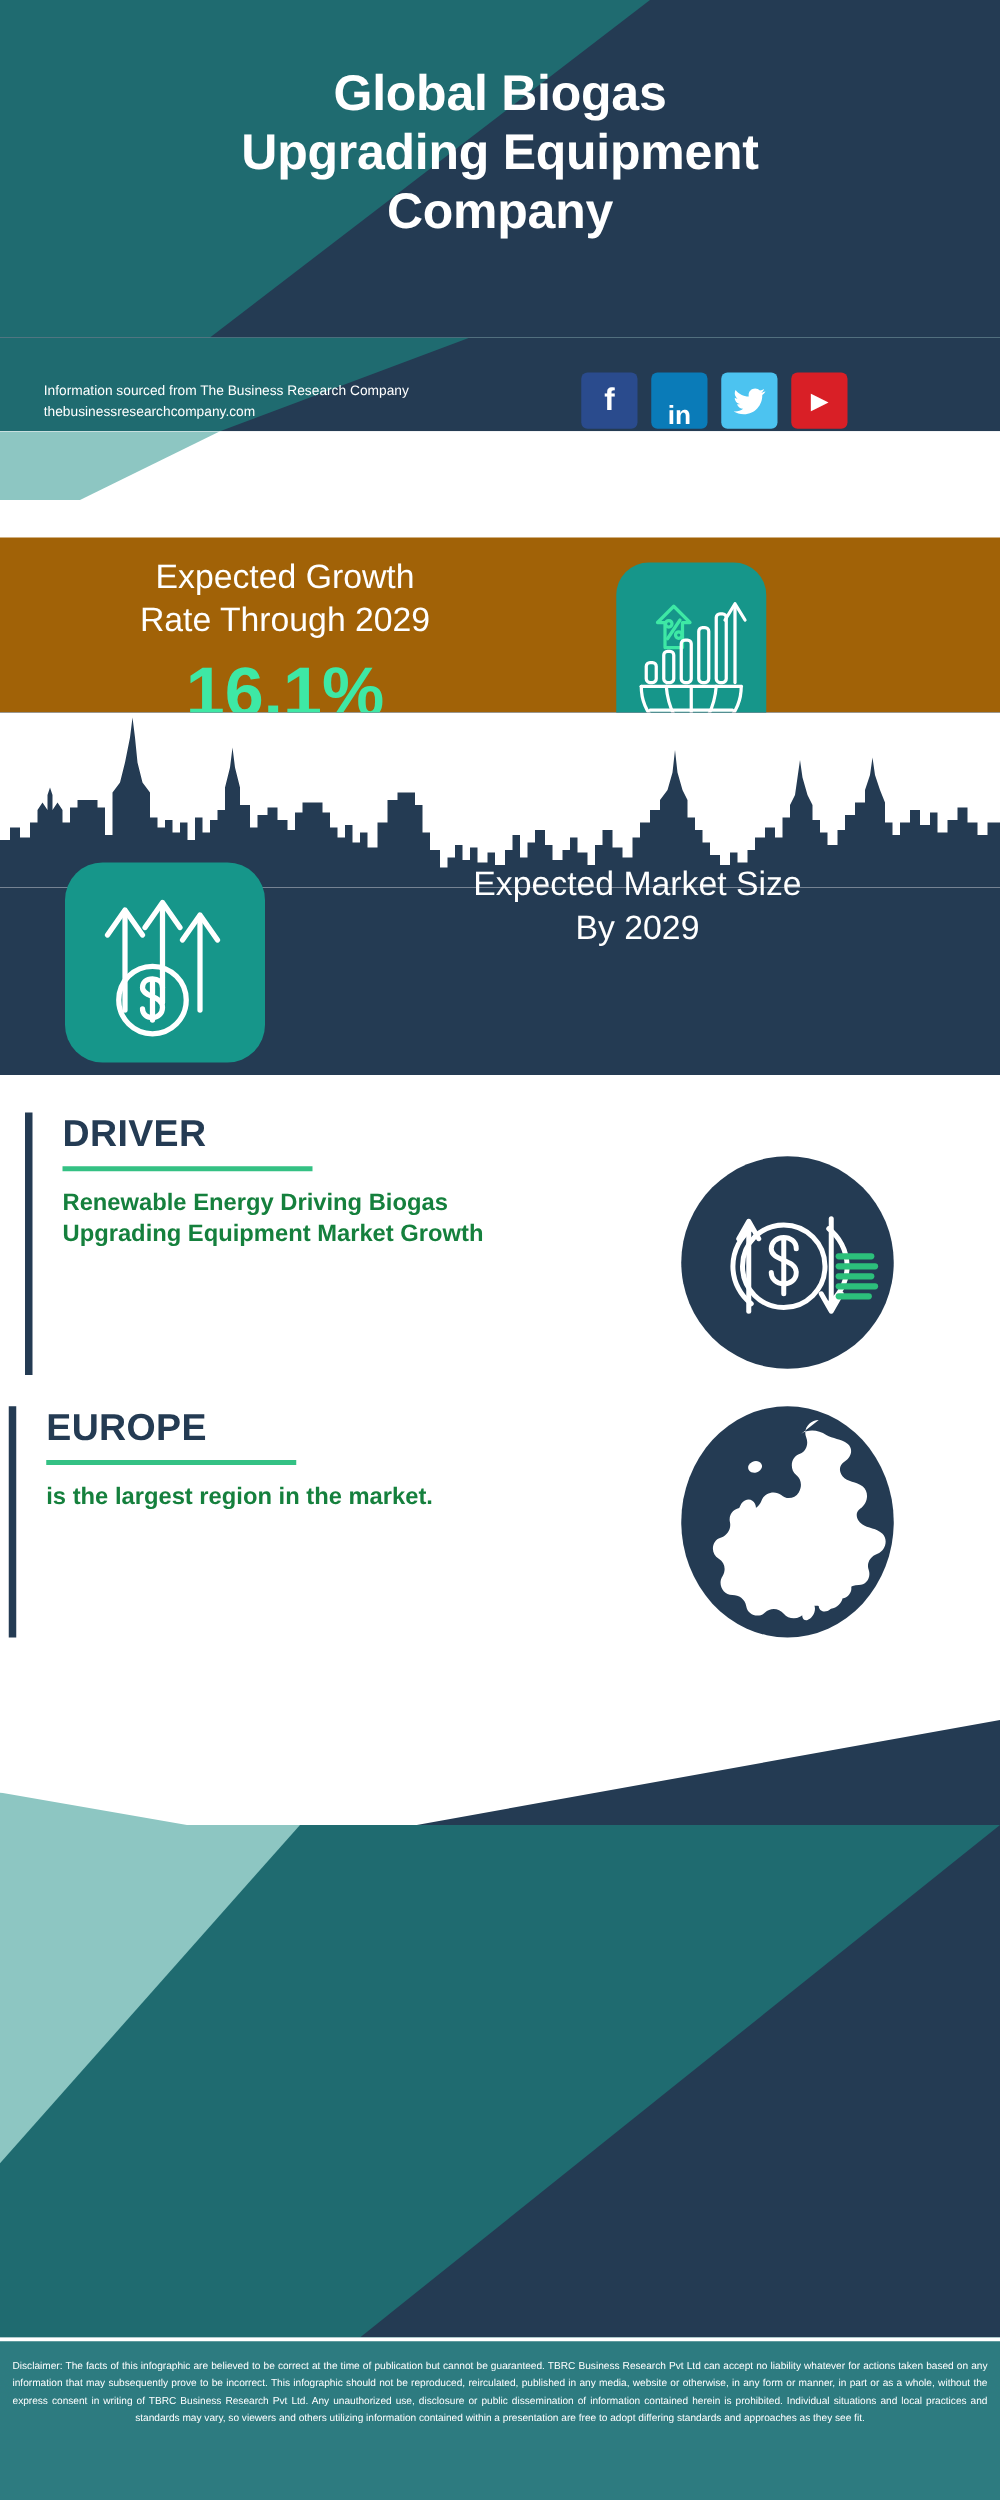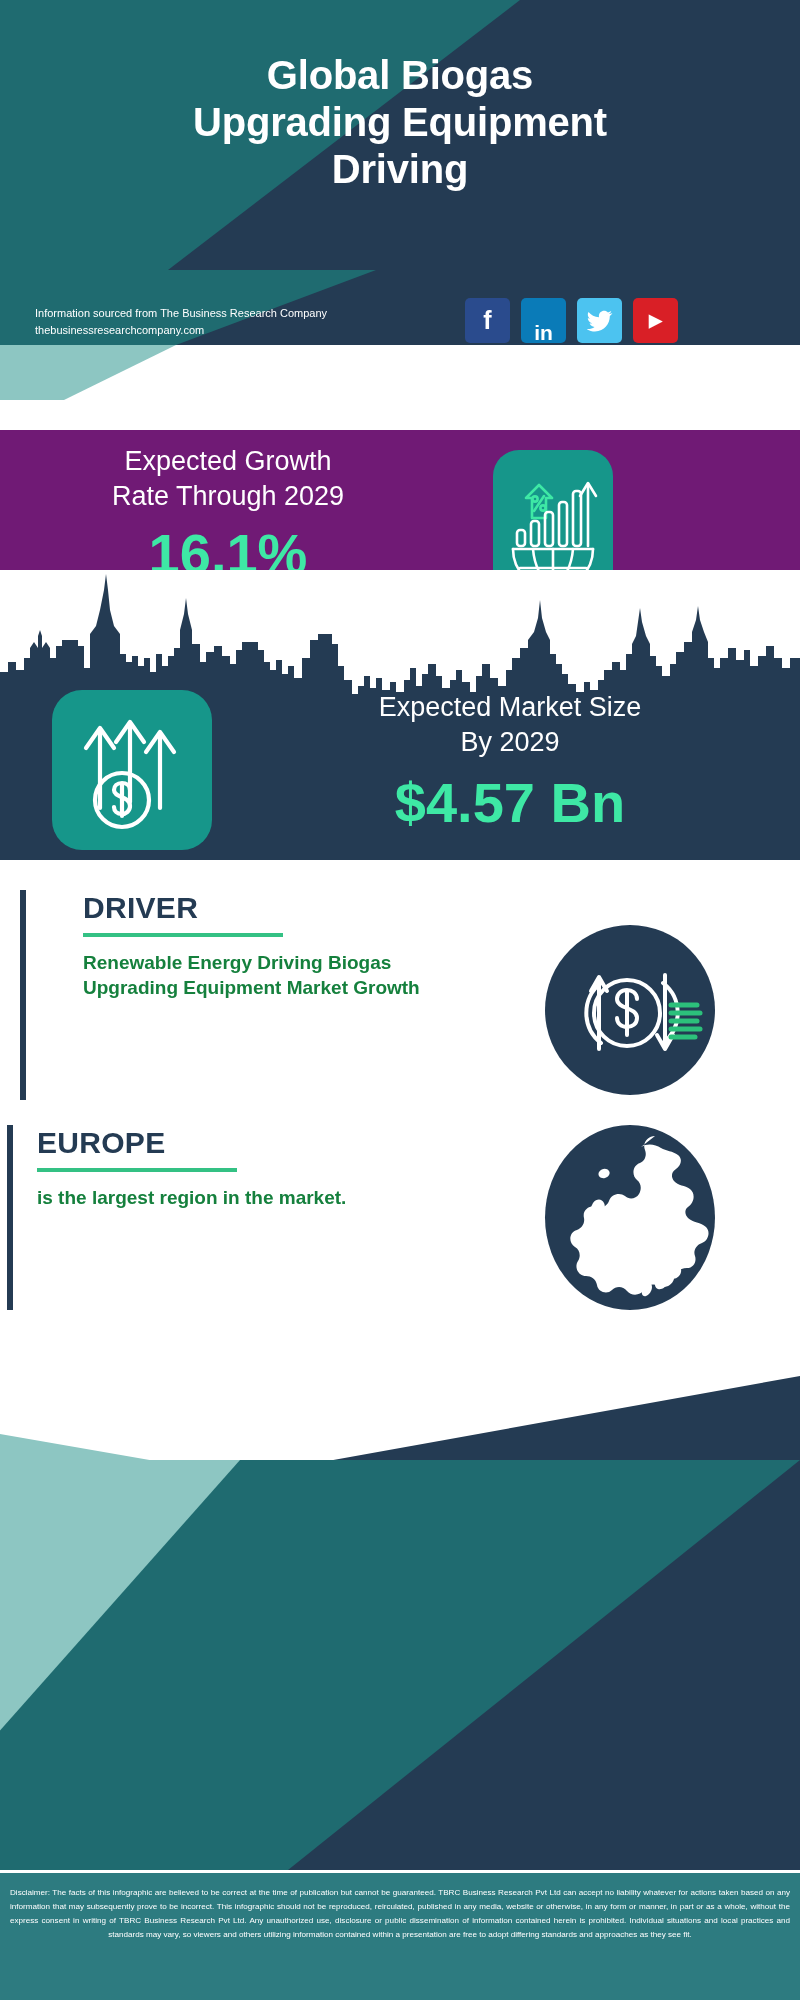--- a/index.html
+++ b/index.html
@@ -45,21 +45,21 @@
   }
   .lightwedge-inner {
     position:absolute; left:0; top:0; width:800px; height:55px;
     background:#8dc6c2;
     clip-path: polygon(0 0, 22% 0, 8% 100%, 0 100%);
   }
 
   
   .growth {
     position:absolute; left:0; top:430px; width:800px; height:140px;
-    background:#701a75;
+    background:#a16207;
   }
   .growth-text {
     position:absolute; left:38px; top:14px; width:380px;
     text-align:center; color:#ffffff;
     font-size:27px; line-height:1.28;
   }
   .growth-value {
     position:absolute; left:38px; top:96px; width:380px;
     text-align:center; color:#3ee8a5;
     font-size:56px; font-weight:bold; line-height:1;
@@ -186,21 +186,21 @@
 <body>
 
 <div class="page">
 
   <div class="header">
     <div class="header-diag"></div>
   </div>
   <div class="header-title">
     <div>Global Biogas</div>
     <div>Upgrading Equipment</div>
-    <div>Driving</div>
+    <div>Company</div>
   </div>
 
   <div class="subheader">
     <div class="subheader-teal"></div>
   </div>
   <div class="lightwedge">
     <div class="lightwedge-inner"></div>
   </div>
 
   <div class="growth">
@@ -284,28 +284,27 @@
         <circle cx="70" cy="110" r="27"></circle>
         <path d="M70 94 L70 126"></path>
         <path d="M78 100 C78 95 74 93 70 93 C65 93 62 96 62 100 C62 108 78 106 78 116
                  C78 121 74 124 70 124 C65 124 62 121 62 117"></path>
       </svg>
     </div>
     <div class="market-text">
       <div>Expected Market Size</div>
       <div>By 2029</div>
     </div>
-    <div class="market-value">$4.57 Bn</div>
   </div>
 
   <div class="content">
 
     <div class="card" style="left:20px; top:30px; width:420px; height:210px;">
       <div class="card-rule"></div>
-      <div class="card-text-wrap" style="top:2px;margin-left:33px;">
+      <div class="card-text-wrap" style="top:2px;">
         <div class="card-title">DRIVER</div>
         <div class="card-underline"></div>
         <div class="card-body" style="width:340px;">Renewable Energy Driving Biogas Upgrading Equipment Market Growth</div>
       </div>
     </div>
     <div class="circle-icon" style="left:545px; top:65px; width:170px; height:170px;">
       <svg width="170" height="170" viewBox="0 0 170 170" fill="none" stroke="#ffffff" stroke-width="4" stroke-linecap="round" stroke-linejoin="round">
         <circle cx="82" cy="88" r="33"></circle>
         <path d="M82 66 L82 110"></path>
         <path d="M92 74 C92 68 87 65 82 65 C76 65 72 69 72 74 C72 84 92 82 92 93

